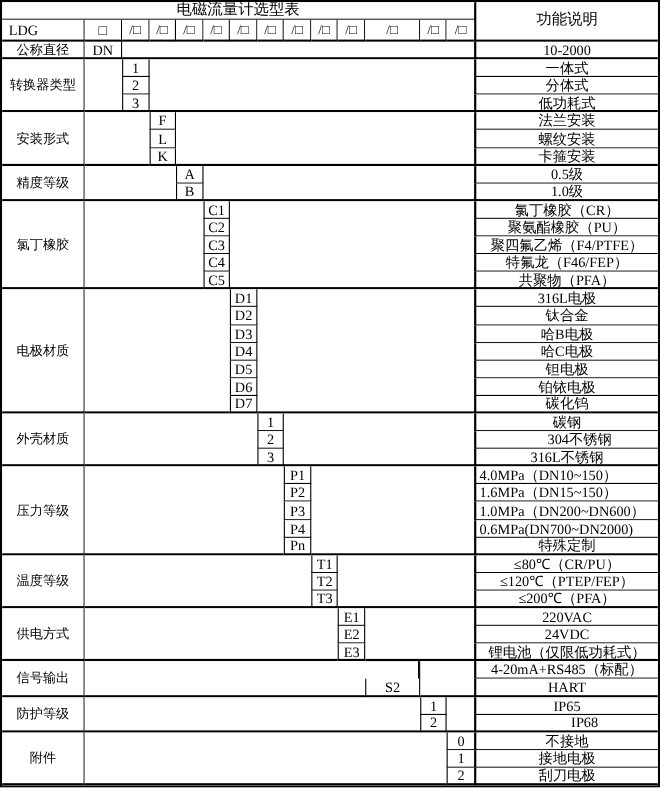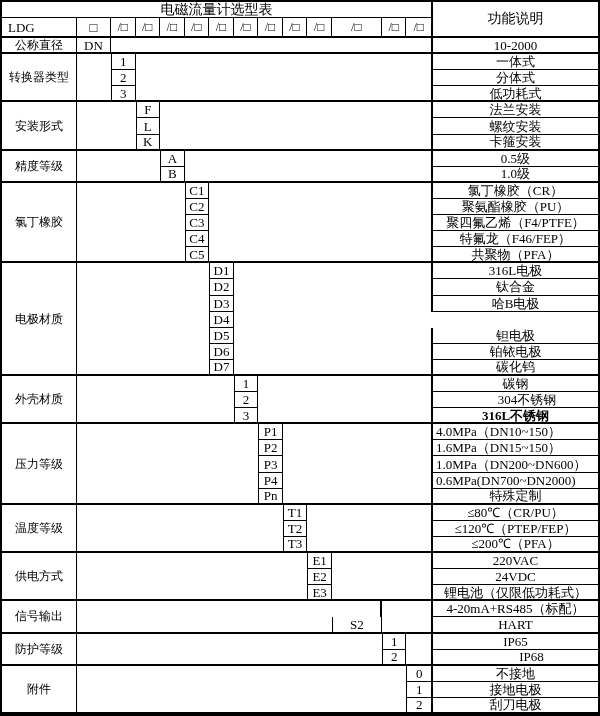--- a/index.html
+++ b/index.html
@@ -104,35 +104,36 @@
       <div class="cell label thickb" style="grid-area: 17 / 1 / span 7;">电极材质</div>
       <div class="cell filler thickb" style="grid-area: 17 / 2 / span 7 / 7;"></div>
       <div class="cell filler thickb" style="grid-area: 17 / 8 / span 7 / 15;"></div>
       <div class="cell code bl" style="grid-area: 17 / 7;">D1</div>
       <div class="cell desc" style="grid-area: 17 / 15;">316L电极</div>
       <div class="cell code bl" style="grid-area: 18 / 7;">D2</div>
       <div class="cell desc" style="grid-area: 18 / 15;">钛合金</div>
       <div class="cell code bl" style="grid-area: 19 / 7;">D3</div>
       <div class="cell desc" style="grid-area: 19 / 15;">哈B电极</div>
       <div class="cell code bl" style="grid-area: 20 / 7;">D4</div>
+      <div class="cell desc" style="grid-area: 20 / 15;">哈C电极</div>
       <div class="cell code bl" style="grid-area: 21 / 7;">D5</div>
       <div class="cell desc" style="grid-area: 21 / 15;">钽电极</div>
       <div class="cell code bl" style="grid-area: 22 / 7;">D6</div>
       <div class="cell desc" style="grid-area: 22 / 15;">铂铱电极</div>
       <div class="cell code bl thickb" style="grid-area: 23 / 7;">D7</div>
       <div class="cell desc thickb" style="grid-area: 23 / 15;">碳化钨</div>
       <div class="cell label thickb" style="grid-area: 24 / 1 / span 3;">外壳材质</div>
       <div class="cell filler thickb" style="grid-area: 24 / 2 / span 3 / 8;"></div>
       <div class="cell filler thickb" style="grid-area: 24 / 9 / span 3 / 15;"></div>
       <div class="cell code bl" style="grid-area: 24 / 8;">1</div>
       <div class="cell desc" style="grid-area: 24 / 15;">碳钢</div>
       <div class="cell code bl" style="grid-area: 25 / 8;">2</div>
       <div class="cell desc" style="grid-area: 25 / 15; padding-left: 23px;">304不锈钢</div>
       <div class="cell code bl thickb" style="grid-area: 26 / 8;">3</div>
-      <div class="cell desc thickb" style="grid-area: 26 / 15; font-weight: bold;">316L不锈钢</div>
+      <div class="cell desc thickb" style="grid-area: 26 / 15;">316L不锈钢</div>
       <div class="cell label thickb" style="grid-area: 27 / 1 / span 5;">压力等级</div>
       <div class="cell filler thickb" style="grid-area: 27 / 2 / span 5 / 9;"></div>
       <div class="cell filler thickb" style="grid-area: 27 / 10 / span 5 / 15;"></div>
       <div class="cell code bl" style="grid-area: 27 / 9;">P1</div>
       <div class="cell desc leftalign" style="grid-area: 27 / 15;">4.0MPa（DN10~150）</div>
       <div class="cell code bl" style="grid-area: 28 / 9;">P2</div>
       <div class="cell desc leftalign" style="grid-area: 28 / 15;">1.6MPa（DN15~150）</div>
       <div class="cell code bl" style="grid-area: 29 / 9;">P3</div>
       <div class="cell desc leftalign" style="grid-area: 29 / 15;">1.0MPa（DN200~DN600）</div>
       <div class="cell code bl" style="grid-area: 30 / 9;">P4</div>

